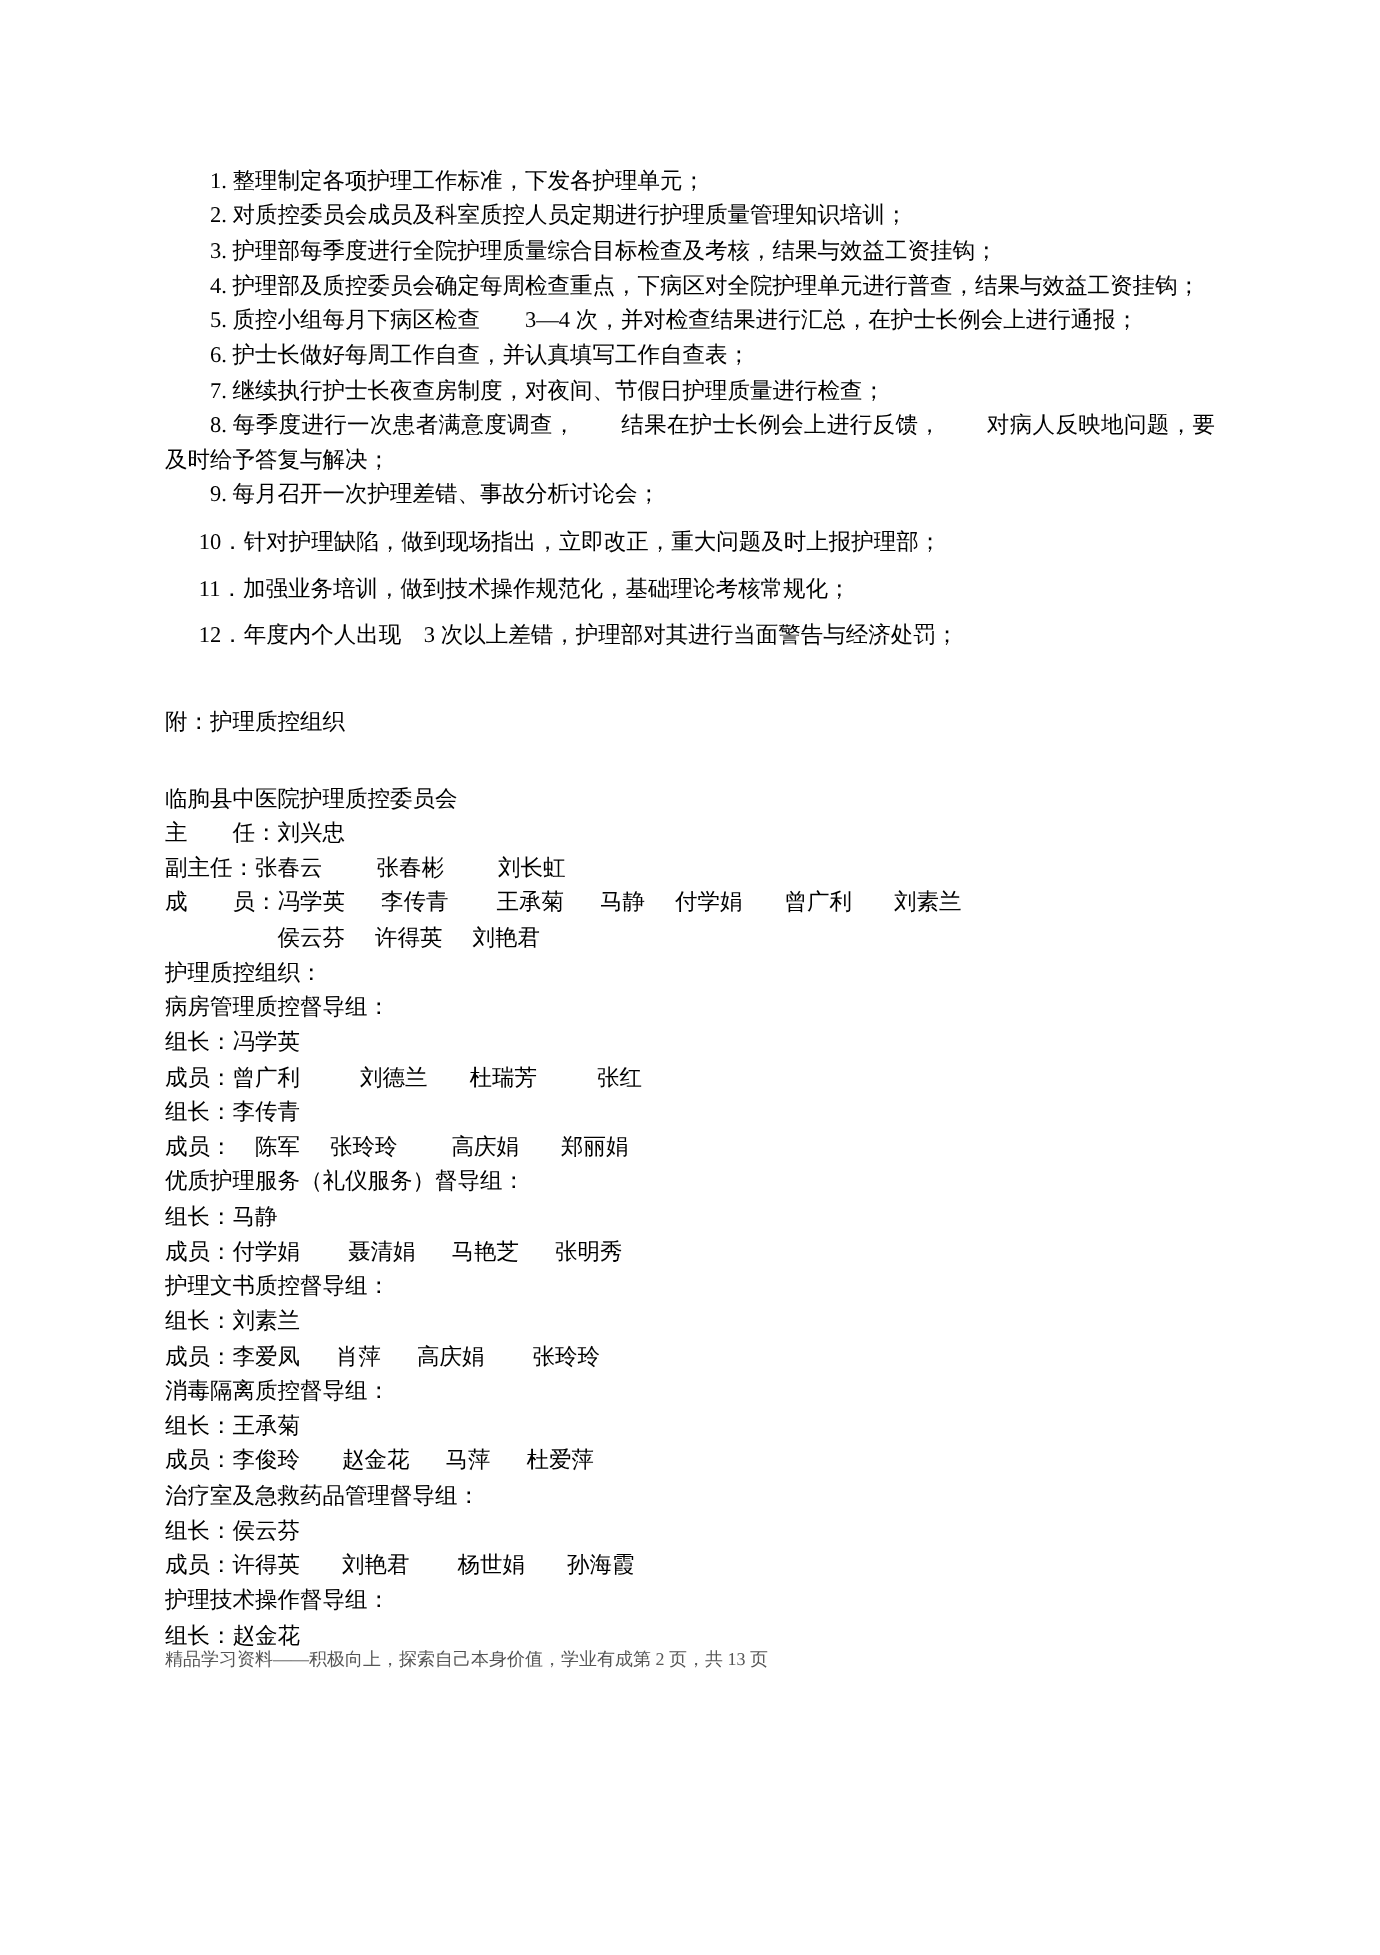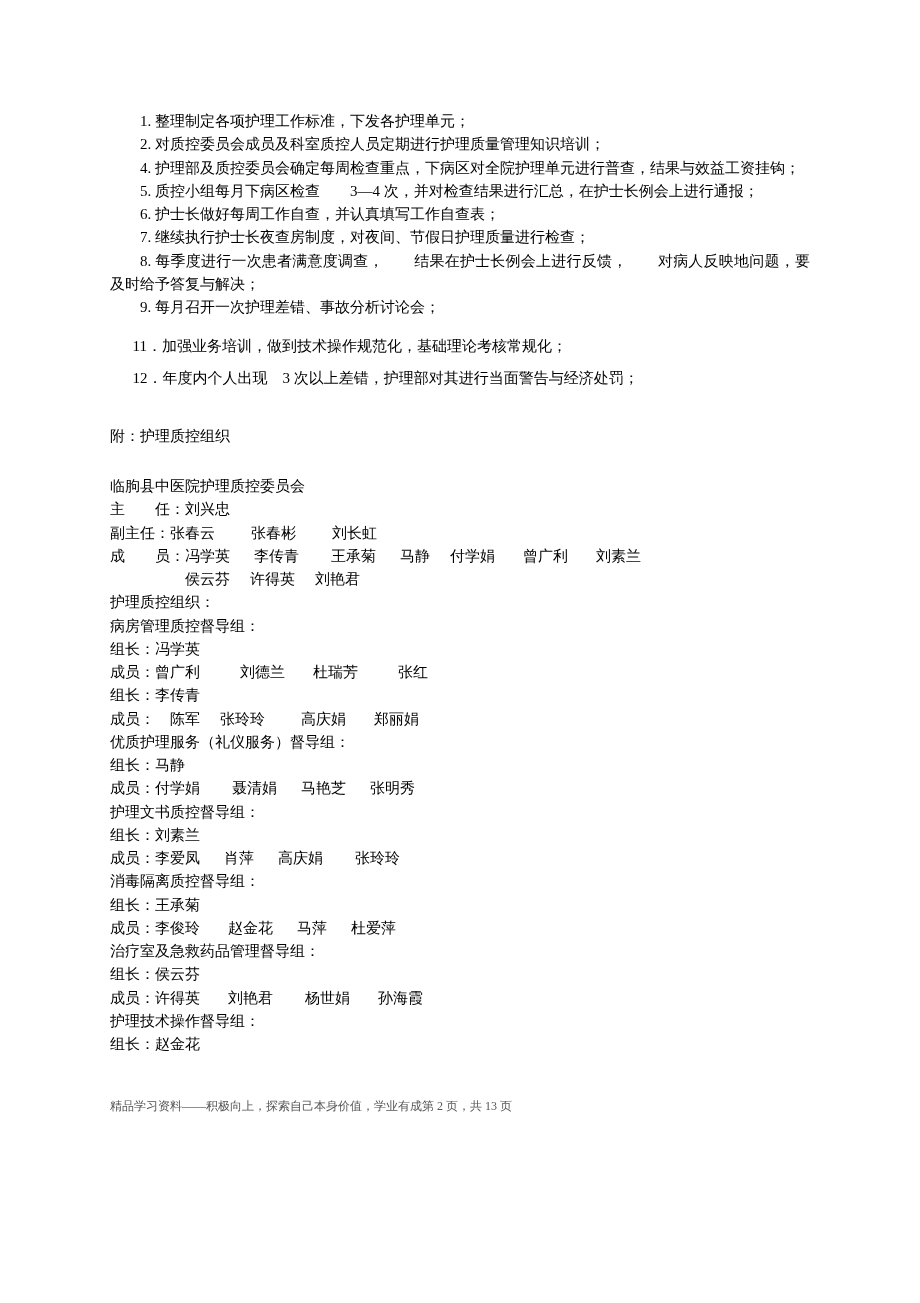--- a/index.html
+++ b/index.html
@@ -55,27 +55,29 @@
   }
 </style>
 </head>
 <body>
 
 <div class="page">
 
   <div id="items-container">
       <p class="para indent1">1. 整理制定各项护理工作标准，下发各护理单元；</p>
       <p class="para indent1">2. 对质控委员会成员及科室质控人员定期进行护理质量管理知识培训；</p>
+      <p class="para indent1">3. 护理部每季度进行全院护理质量综合目标检查及考核，结果与效益工资挂钩；</p>
       <p class="para indent1">4. 护理部及质控委员会确定每周检查重点，下病区对全院护理单元进行普查，结果与效益工资挂钩；</p>
       <p class="para indent1">5. 质控小组每月下病区检查　　3—4 次，并对检查结果进行汇总，在护士长例会上进行通报；</p>
       <p class="para indent1">6. 护士长做好每周工作自查，并认真填写工作自查表；</p>
       <p class="para indent1">7. 继续执行护士长夜查房制度，对夜间、节假日护理质量进行检查；</p>
       <p class="para indent1">8. 每季度进行一次患者满意度调查，　　结果在护士长例会上进行反馈，　　对病人反映地问题，要及时给予答复与解决；</p>
       <p class="para indent1">9. 每月召开一次护理差错、事故分析讨论会；</p>
       <div class="spacer-sm"></div>
+      <p class="para indent2">10．针对护理缺陷，做到现场指出，立即改正，重大问题及时上报护理部；</p>
       <div class="spacer-sm"></div>
       <p class="para indent2">11．加强业务培训，做到技术操作规范化，基础理论考核常规化；</p>
       <div class="spacer-sm"></div>
       <p class="para indent2">12．年度内个人出现　3 次以上差错，护理部对其进行当面警告与经济处罚；</p>
       <div class="spacer-sm"></div>
     </div>
 
   <div class="spacer"></div>
 
   <p class="plain-line">附：护理质控组织</p>

